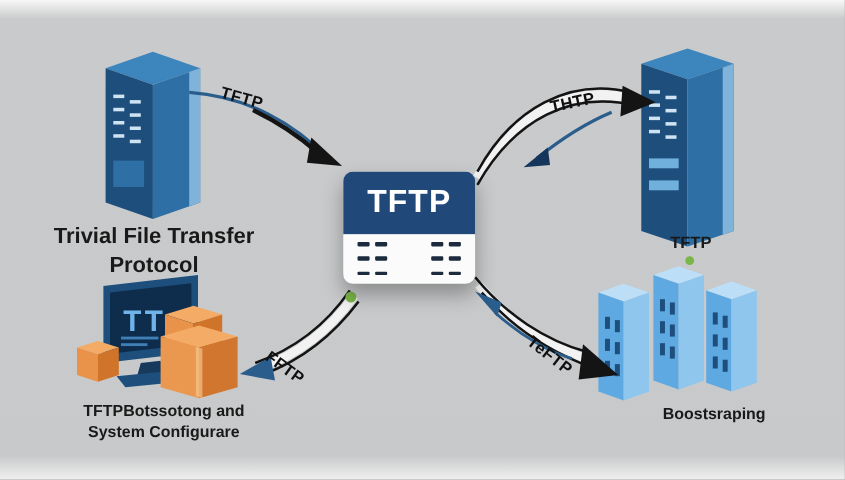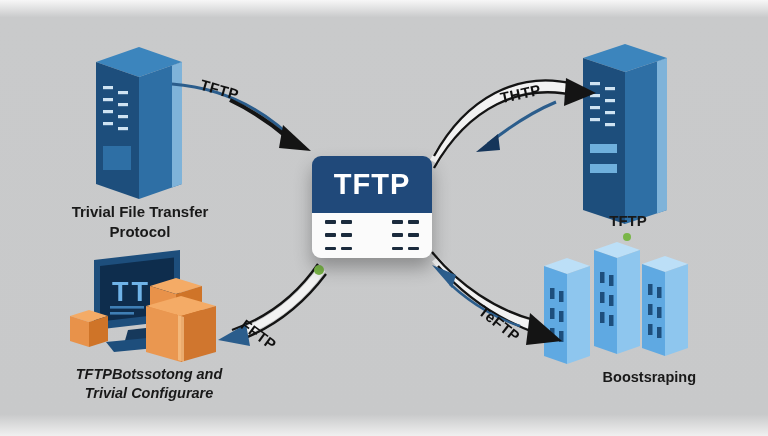--- a/index.html
+++ b/index.html
@@ -26,23 +26,23 @@
     display:flex; justify-content:space-between; padding:7px 13px 8px;
   }
   .dash-col { display:flex; flex-direction:column; justify-content:space-between; }
   .dash-row { display:flex; gap:5px; }
   .dash { width:11px; height:3.5px; background:#1b2b3d; border-radius:1px; }
 
   .node-label {
     position:absolute; color:#191919; font-weight:bold;
     text-align:center; line-height:1.3;
   }
-  .lbl-tl { left:40px;  top:202px; width:200px; font-size:15px; }
+  .lbl-tl { left:40px;  top:202px; width:200px; font-size:20px; }
   .lbl-tr { left:588px; top:211px; width:80px;  font-size:15px;  }
-  .lbl-bl { left:48px;  top:365px; width:202px; font-size:14.5px;font-style:italic; }
+  .lbl-bl { left:48px;  top:365px; width:202px; font-size:14.5px; }
   .lbl-br { left:556px; top:368px; width:140px; font-size:14.5px;text-align:right; }
 
   .arrow-label {
     position:absolute; color:#101010; font-weight:bold; font-size:15px;
     letter-spacing:.5px; white-space:nowrap;
   }
   .al-tl { left:200px; top:81px;  transform:rotate(16deg);  }
   .al-tr { left:500px; top:85px;  transform:rotate(-12deg); }
   .al-bl { left:239px; top:326px; transform:rotate(36deg);  }
   .al-br { left:476px; top:315px; transform:rotate(38deg);  }
@@ -227,21 +227,21 @@
 
   <div class="node-label lbl-tl">
     <span>Trivial File Transfer</span><br>
     <span>Protocol</span>
   </div>
 
   <div class="node-label lbl-tr">TFTP</div>
 
   <div class="node-label lbl-bl">
     <span>TFTPBotssotong and</span><br>
-    <span>Trivial Configurare</span>
+    <span>System Configurare</span>
   </div>
 
   <div class="node-label lbl-br">Boostsraping</div>
 
   <div class="arrow-label al-tl">TFTP</div>
   <div class="arrow-label al-tr">THTP</div>
   <div class="arrow-label al-bl">FFTP</div>
   <div class="arrow-label al-br">TeFTP</div>
 
 </div>

